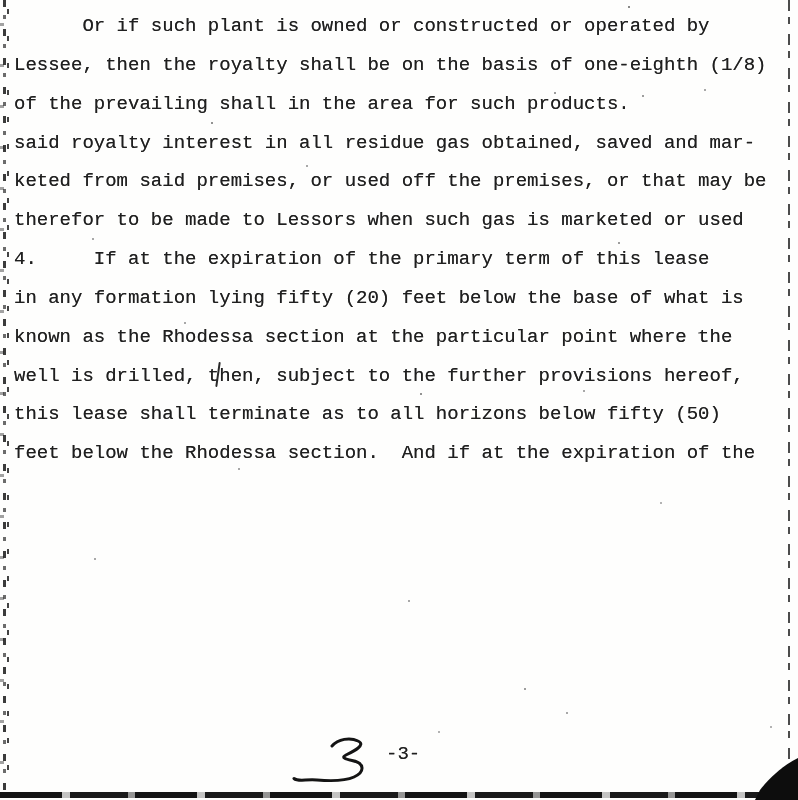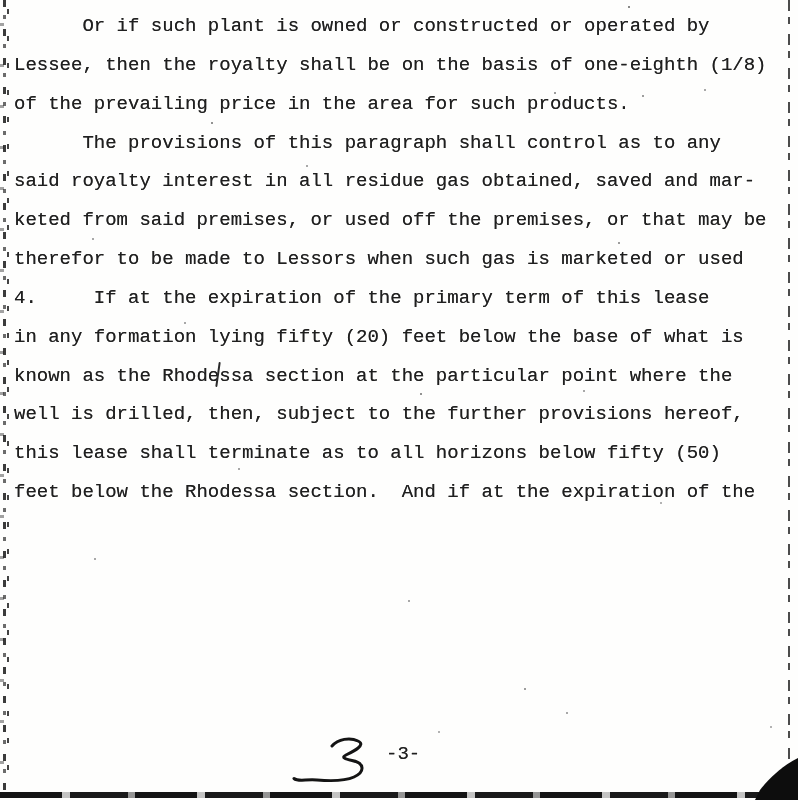--- a/index.html
+++ b/index.html
@@ -123,22 +123,21 @@
 <body>
 
 <div class="page">
 
   <div class="left-edge-marks"></div>
   <div class="right-edge-line"></div>
 
   <div class="doc-text">
     <div class="line">      Or if such plant is owned or constructed or operated by</div>
     <div class="line">Lessee, then the royalty shall be on the basis of one-eighth (1/8)</div>
-    <div class="line">of the prevailing price in the area for such products.</div>
-    <div class="line">      The provisions of this paragraph shall control as to any</div>
+    <div class="line">of the prevailing shall in the area for such products.</div>
     <div class="line">said royalty interest in all residue gas obtained, saved and mar-</div>
     <div class="line">keted from said premises, or used off the premises, or that may be</div>
     <div class="line">therefor to be made to Lessors when such gas is marketed or used</div>
     <div class="line">4.     If at the expiration of the primary term of this lease</div>
     <div class="line">in any formation lying fifty (20) feet below the base of what is</div>
     <div class="line">known as the Rhodessa section at the particular point where the</div>
     <div class="line">well is drilled, then, subject to the further provisions hereof,</div>
     <div class="line">this lease shall terminate as to all horizons below fifty (50)</div>
     <div class="line">feet below the Rhodessa section.  And if at the expiration of the</div>
   </div>

